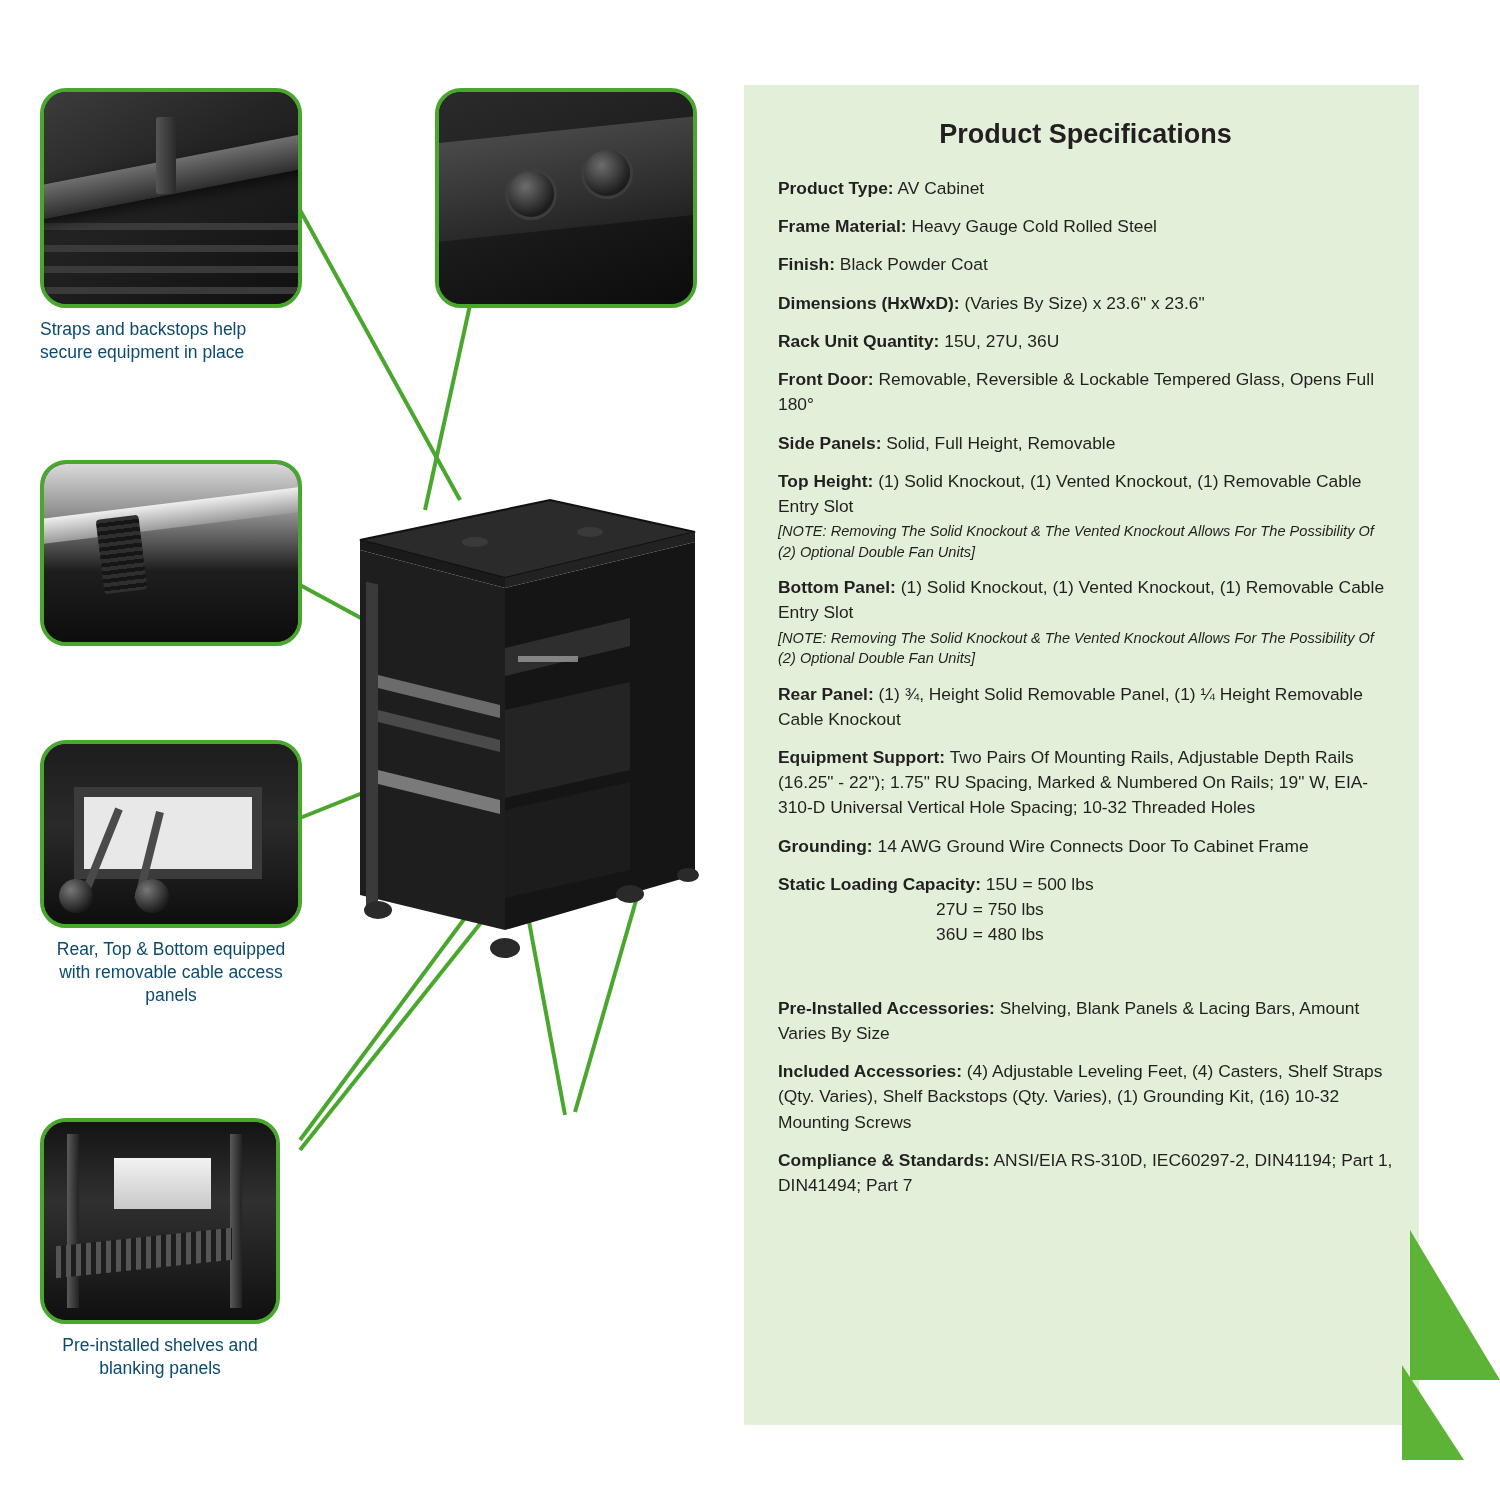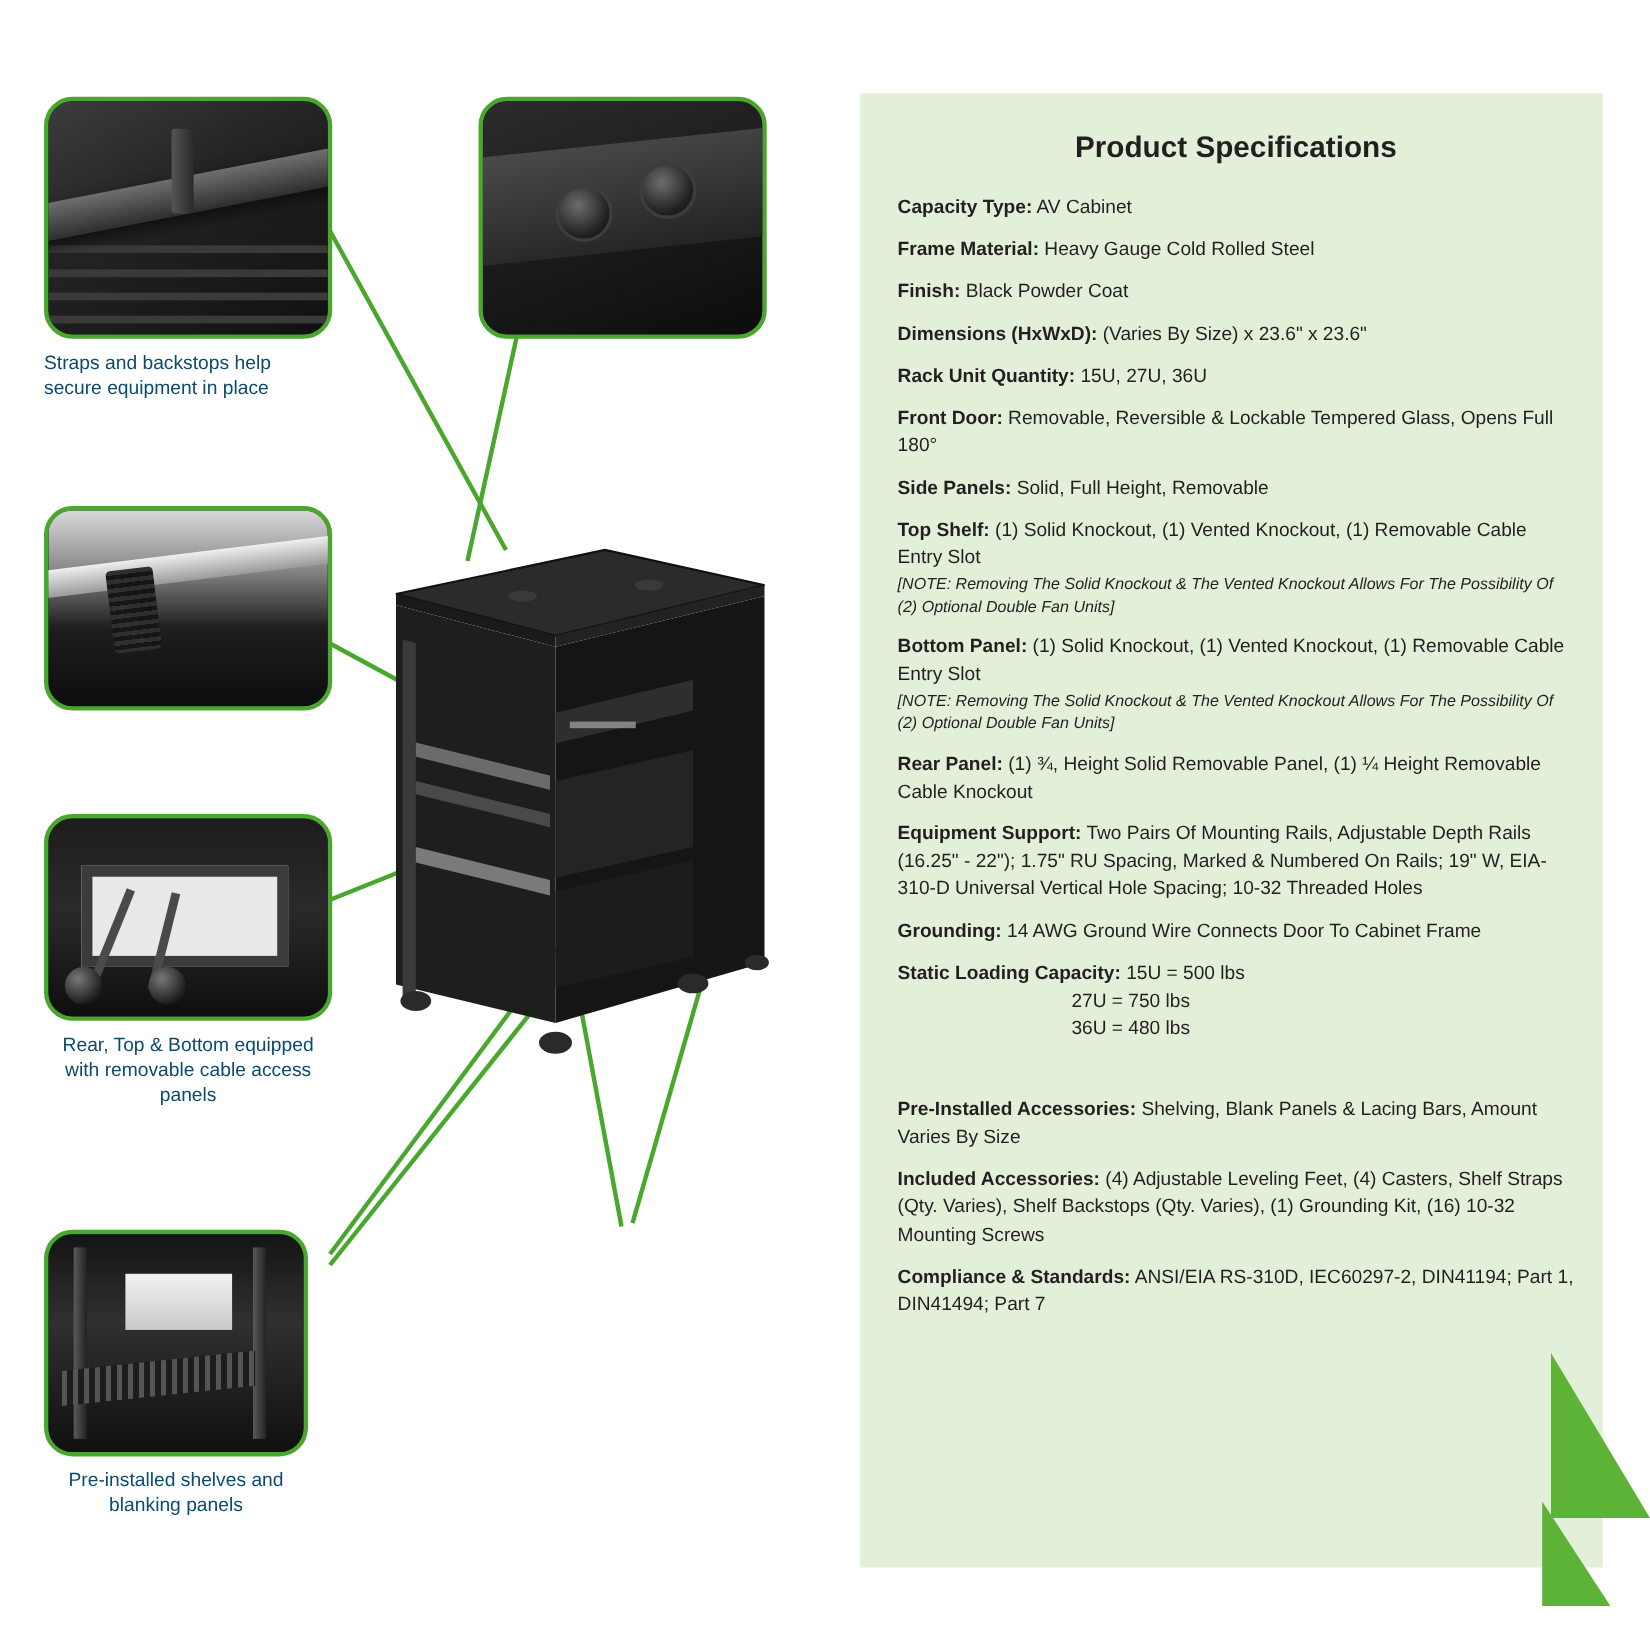--- a/index.html
+++ b/index.html
@@ -148,21 +148,21 @@
     position: absolute;
     left: 300px;
     top: 470px;
     width: 400px;
     height: 520px;
   }
 
   
   #specs {
     position: absolute;
-    left: 782px;
+    left: 744px;
     top: 85px;
     width: 675px;
     height: 1340px;
     background: #e2efd9;
     box-sizing: border-box;
     padding: 26px 26px 16px 34px;
     overflow: hidden;
   }
   #spec-title {
     text-align: center;
@@ -312,21 +312,21 @@
     <ellipse cx="330" cy="424" rx="14" ry="9" fill="#2a2a2a"></ellipse>
     <ellipse cx="388" cy="405" rx="11" ry="7" fill="#2a2a2a"></ellipse>
   </svg>
 
 </div>
 
 <div id="specs">
   <div id="spec-title">Product Specifications</div>
 
   <div class="spec-row">
-    <b>Capacity Type:</b>
+    <b>Product Type:</b>
     <span>AV Cabinet</span>
   </div>
 
   <div class="spec-row">
     <b>Frame Material:</b>
     <span>Heavy Gauge Cold Rolled Steel</span>
   </div>
 
   <div class="spec-row">
     <b>Finish:</b>
@@ -347,21 +347,21 @@
     <b>Front Door:</b>
     <span>Removable, Reversible &amp; Lockable Tempered Glass, Opens Full 180°</span>
   </div>
 
   <div class="spec-row">
     <b>Side Panels:</b>
     <span>Solid, Full Height, Removable</span>
   </div>
 
   <div class="spec-row">
-    <b>Top Shelf:</b>
+    <b>Top Height:</b>
     <span>(1) Solid Knockout, (1) Vented Knockout, (1) Removable Cable Entry Slot</span>
     <div class="note">[NOTE: Removing The Solid Knockout &amp; The Vented Knockout Allows For The Possibility Of (2) Optional Double Fan Units]</div>
   </div>
 
   <div class="spec-row">
     <b>Bottom Panel:</b>
     <span>(1) Solid Knockout, (1) Vented Knockout, (1) Removable Cable Entry Slot</span>
     <div class="note">[NOTE: Removing The Solid Knockout &amp; The Vented Knockout Allows For The Possibility Of (2) Optional Double Fan Units]</div>
   </div>
 

